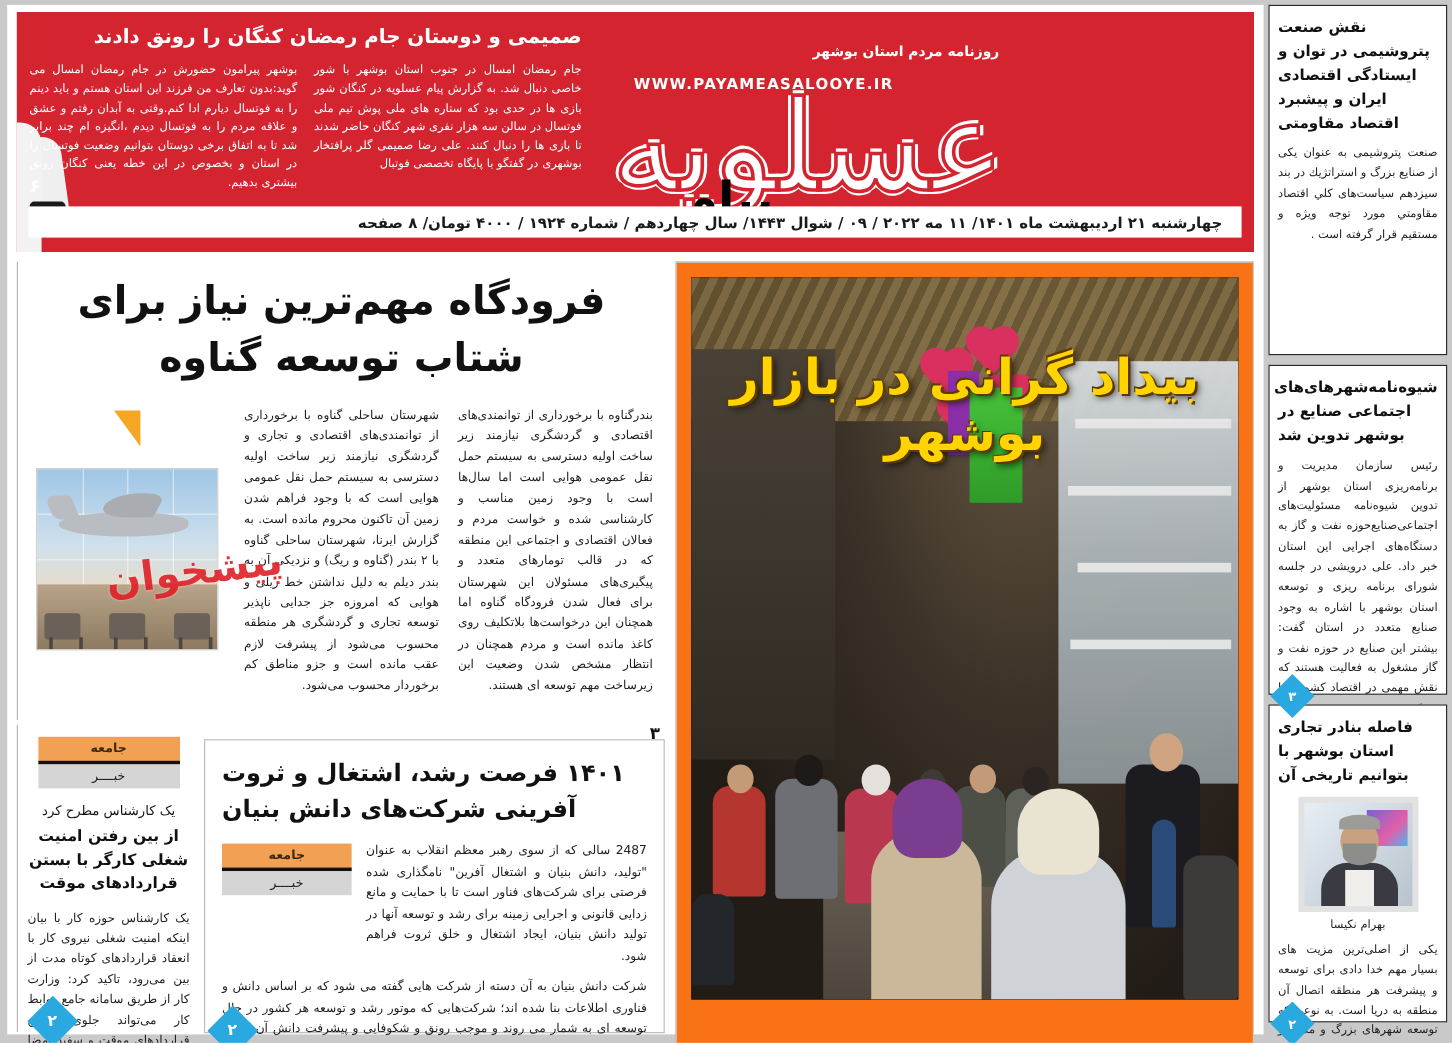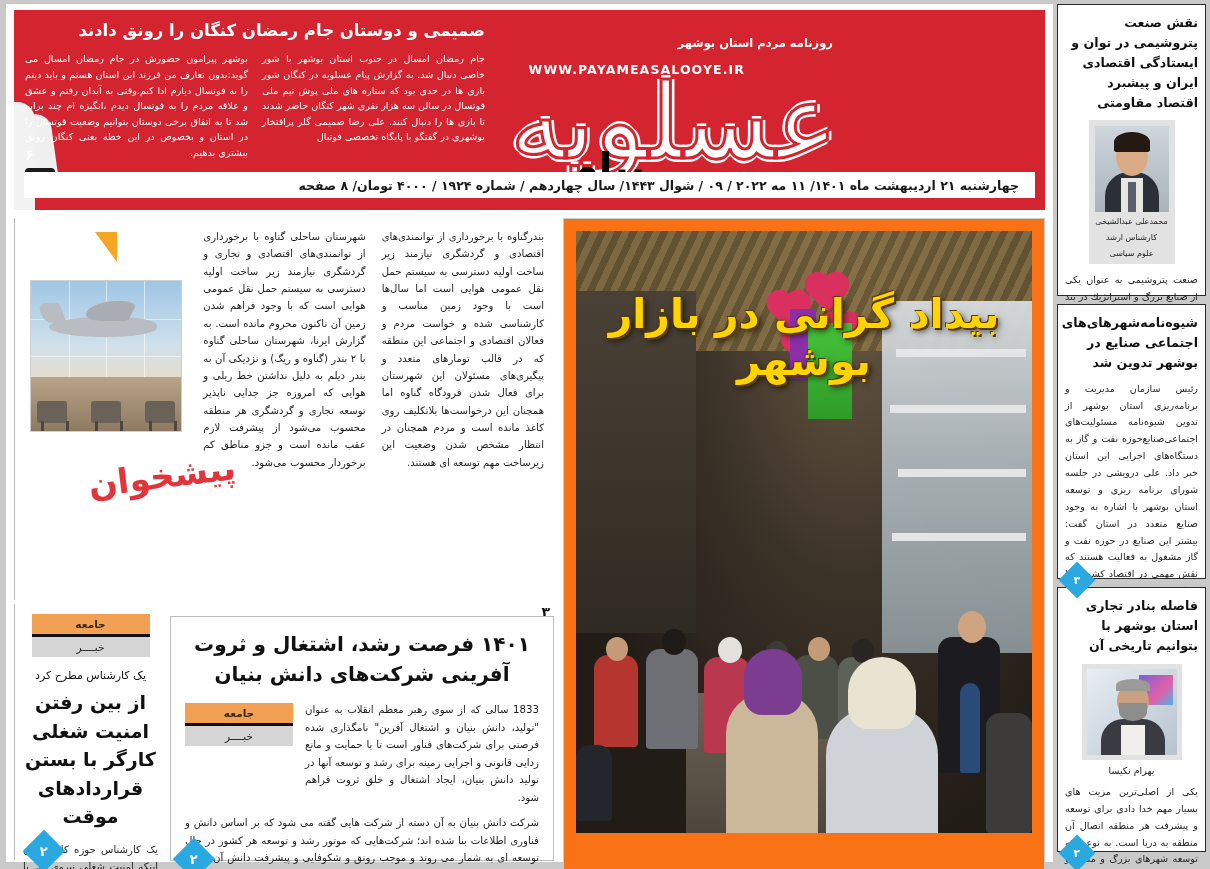--- a/index.html
+++ b/index.html
@@ -293,21 +293,21 @@
     border-bottom: 3px solid #111;
   }
   .cat-bot {
     background: #d5d5d5; color: #222; font-size: 10.5px;
     text-align: center; padding: 4px 0; letter-spacing: 3px;
   }
   .bl-kicker {
     text-align: center; font-size: 11px; color: #111; margin-bottom: 6px;
   }
   .bl-title {
-    text-align: center; font-size: 19px; font-weight: bold;
+    text-align: center; font-size: 13px; font-weight: bold;
     line-height: 1.5; color: #111; margin-bottom: 10px;
   }
   .bl-body {
     font-size: 10.1px; line-height: 1.7; text-align: justify; color: #1d1d1d;
   }
   .badge-diamond {
     width: 30px; height: 30px; background: #29a9e0;
     transform: rotate(45deg);
     display:flex; align-items:center; justify-content:center;
     position: absolute;
@@ -321,21 +321,21 @@
     position: absolute;
     left: 164px; top: 612px;
     width: 384px; height: 245px;
     border: 1px solid #bdbdbd;
     padding: 12px 14px;
     direction: rtl;
     background: #fff;
   }
   .bc-title {
     font-size: 20px; font-weight: bold; color: #111;
-    text-align: center; line-height: 1.5; margin-bottom: 12px;
+    text-align: left; line-height: 1.5; margin-bottom: 12px;
   }
   .bc-row { display:flex; gap: 12px; direction: rtl; }
   .bc-body {
     flex: 1; font-size: 10.2px; line-height: 1.72;
     text-align: justify; color: #1d1d1d;
   }
   .bc-cat { width: 108px; flex: none; margin-top: 2px; }
   .bc-cont {
     font-size: 10.2px; line-height: 1.72; text-align: justify;
     color: #1d1d1d; margin-top: 8px;
@@ -350,21 +350,21 @@
   .rail-card {
     position: relative;
     background: #ffffff;
     border: 1px solid #2b2b2b;
     padding: 8px 7px;
     direction: rtl;
     margin-bottom: 8px;
   }
   .rc-title {
     font-size: 12.6px; font-weight: bold; color: #111;
-    text-align: right; line-height: 1.58; margin-bottom: 8px;
+    text-align: left; line-height: 1.58; margin-bottom: 8px;
   }
   .portrait-wrap {
     width: 86px; margin: 0 auto 8px auto;
     background: #e2e2e2; padding: 6px 6px 4px 6px; text-align: center;
   }
   .portrait {
     width: 74px; height: 86px; margin: 0 auto;
     background: linear-gradient(180deg,#cfd6dc,#aab3bb);
     position: relative; overflow: hidden;
   }
@@ -462,20 +462,21 @@
           </div>
         </div>
       </div>
 
       <div class="mh-dateband">
         <span>چهارشنبه ۲۱ اردیبهشت ماه ۱۴۰۱/ ۱۱ مه ۲۰۲۲ / ۰۹ / شوال ۱۴۴۳/ سال چهاردهم / شماره ۱۹۲۴ / ۴۰۰۰ تومان/ ۸ صفحه</span>
       </div>
     </div>
 
     <div class="feature">
+      <div class="feature-title">فرودگاه مهم‌ترین نیاز برای شتاب توسعه گناوه</div>
 
       <div class="feature-cols">
         <div class="feature-col">بندرگناوه با برخورداری از توانمندی‌های اقتصادی و گردشگری نیازمند زیر ساخت اولیه دسترسی به سیستم حمل نقل عمومی هوایی است اما سال‌ها است با وجود زمین مناسب و کارشناسی شده و خواست مردم و فعالان اقتصادی و اجتماعی این منطقه که در قالب تومارهای متعدد و پیگیری‌های مسئولان این شهرستان برای فعال شدن فرودگاه گناوه اما همچنان این درخواست‌ها بلاتکلیف روی کاغذ مانده است و مردم همچنان در انتظار مشخص شدن وضعیت این زیرساخت مهم توسعه ای هستند.</div>
 
         <div class="feature-col">
           <span>شهرستان ساحلی گناوه با برخورداری از توانمندی‌های اقتصادی و تجاری و گردشگری نیازمند زیر ساخت اولیه دسترسی به سیستم حمل نقل عمومی هوایی است که با وجود فراهم شدن زمین آن تاکنون محروم مانده است. به گزارش ایرنا، شهرستان ساحلی گناوه با ۲ بندر (گناوه و ریگ) و نزدیکی آن به بندر دیلم به دلیل نداشتن خط ریلی و هوایی که امروزه جز جدایی ناپذیر توسعه تجاری و گردشگری هر منطقه محسوب می‌شود از پیشرفت لازم عقب مانده است و جزو مناطق کم برخوردار محسوب می‌شود.</span>
         </div>
 
         <div class="feature-col">
           <div class="tri-accent"></div>
@@ -571,21 +572,21 @@
       <div class="bl-body">یک کارشناس حوزه کار با بیان اینکه امنیت شغلی نیروی کار با انعقاد قراردادهای کوتاه مدت از بین می‌رود، تاکید کرد: وزارت کار از طریق سامانه جامع روابط کار می‌تواند جلوی بستن قراردادهای موقت و سفید امضا را بگیرد.</div>
       <div class="badge-diamond" style="left:14px; bottom:-6px;">
         <span>۲</span>
       </div>
     </div>
 
     <div class="bc-article">
       <div class="bc-title">۱۴۰۱ فرصت رشد، اشتغال و ثروت آفرینی شرکت‌های دانش بنیان</div>
 
       <div class="bc-row">
-        <div class="bc-body">1833 سالی که از سوی رهبر معظم انقلاب به عنوان "تولید، دانش بنیان و اشتغال آفرین" نامگذاری شده فرصتی برای شرکت‌های فناور است تا با حمایت و مانع زدایی قانونی و اجرایی زمینه برای رشد و توسعه آنها در تولید دانش بنیان، ایجاد اشتغال و خلق ثروت فراهم شود.</div>
+        <div class="bc-body">2487 سالی که از سوی رهبر معظم انقلاب به عنوان "تولید، دانش بنیان و اشتغال آفرین" نامگذاری شده فرصتی برای شرکت‌های فناور است تا با حمایت و مانع زدایی قانونی و اجرایی زمینه برای رشد و توسعه آنها در تولید دانش بنیان، ایجاد اشتغال و خلق ثروت فراهم شود.</div>
         <div class="bc-cat">
           <div class="cat-top">جامعه</div>
           <div class="cat-bot">خبــــر</div>
         </div>
       </div>
 
       <div class="bc-cont">شرکت دانش بنیان به آن دسته از شرکت هایی گفته می شود که بر اساس دانش و فناوری اطلاعات بنا شده اند؛ شرکت‌هایی که موتور رشد و توسعه هر کشور در حال توسعه ای به شمار می روند و موجب رونق و شکوفایی و پیشرفت دانش آن کشور می‌شوند. تاریخچه شرکت‌های فناور به سال ۱۹۷۹ میلادی بر می گردد که با به کار بردن عبارت‌هایی نظیر شرکت های فناور برای بررسی و توسعه اختراع‌های علمی، دانش و نوآوری ها تاسیس شدند و از آن زمان تاکنون با عبارت هایی نظیر " سازمان های دانش محور، شرکت‌های مبتنی بر فناوری های پیشرفته، شرکت‌های دانش مبنا، سازمان های مبتنی بر نوآوری" رواج پیدا کرده‌اند و سهامداران این شرکت ها، بیشتر متخصصان و افراد تحصیل کرده‌ای هستند که ....</div>
 
       <div class="badge-diamond" style="left:8px; bottom:-14px;">
         <span>۲</span>
@@ -595,32 +596,20 @@
     <div class="watermark">
       <div class="wm-script">پیشخوان</div>
     </div>
 
   </div>
 
   <div class="rail">
 
     <div class="rail-card" style="height:292px;">
       <div class="rc-title">نقش صنعت پتروشیمی در توان و ایستادگی اقتصادی ایران و پیشبرد اقتصاد مقاومتی</div>
-      <div class="portrait-wrap">
-        <div class="portrait">
-          <div class="pt-body"></div>
-          <div class="pt-shirt"></div>
-          <div class="pt-tie"></div>
-          <div class="pt-head"></div>
-          <div class="pt-hair"></div>
-        </div>
-        <div class="pt-name">محمدعلی عبدالشیخی</div>
-        <div class="pt-name">کارشناس ارشد</div>
-        <div class="pt-name">علوم سیاسی</div>
-      </div>
       <div class="rc-body">صنعت پتروشیمی به عنوان یکی از صنایع بزرگ و استراتژیك در بند سیزدهم سیاست‌های كلي اقتصاد مقاومتي مورد توجه ویژه و مستقیم قرار گرفته است .</div>
     </div>
 
     <div class="rail-card" style="height:275px;">
       <div class="rc-title">شیوه‌نامه‌شهرهای‌های اجتماعی صنایع در بوشهر تدوین شد</div>
       <div class="rc-body">رئیس سازمان مدیریت و برنامه‌ریزی استان بوشهر از تدوین شیوه‌نامه مسئولیت‌های اجتماعی‌صنایع‌حوزه نفت و گاز به دستگاه‌های اجرایی این استان خبر داد. علی درویشی در جلسه شورای برنامه ریزی و توسعه استان بوشهر با اشاره به وجود صنایع متعدد در استان گفت: بیشتر این صنایع در حوزه نفت و گاز مشغول به فعالیت هستند که نقش مهمی در اقتصاد کشور ایفا می‌کنند.</div>
       <div class="rail-badge">
         <span>۳</span>
       </div>
     </div>

